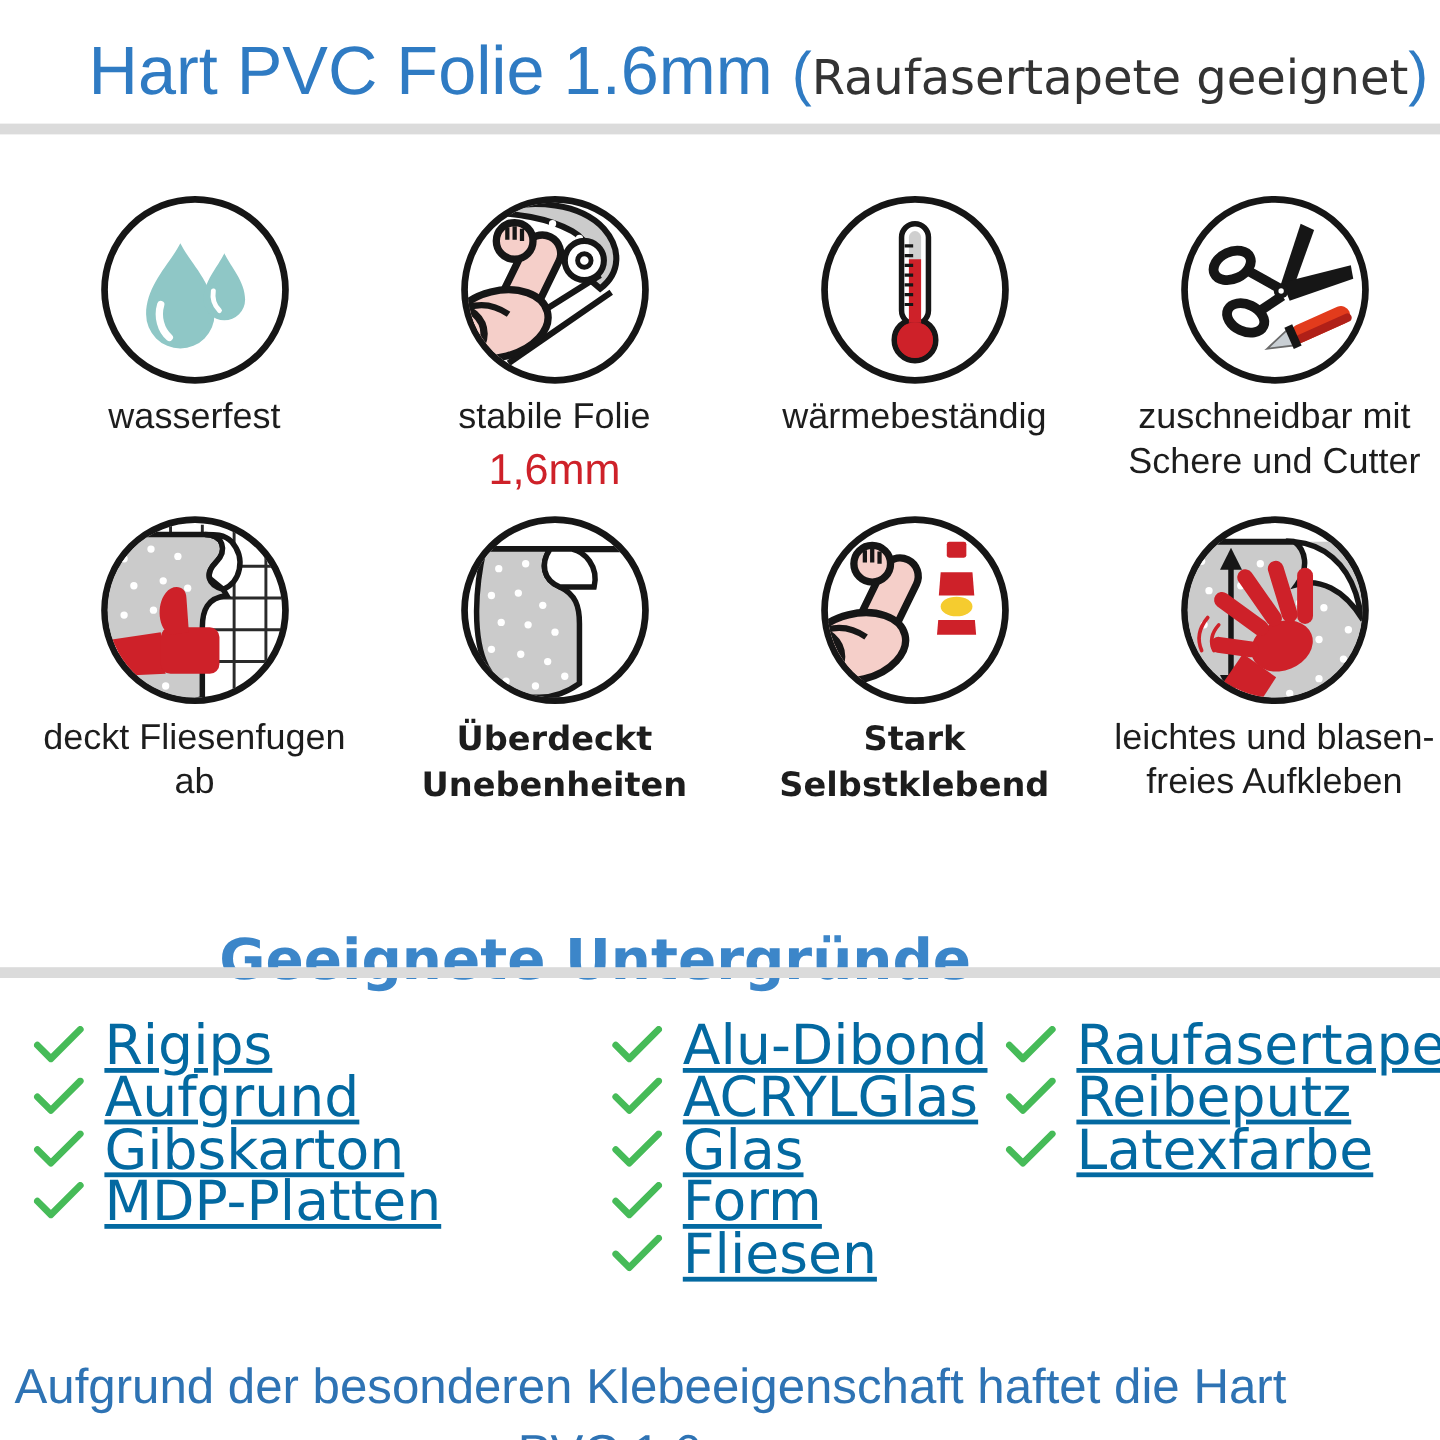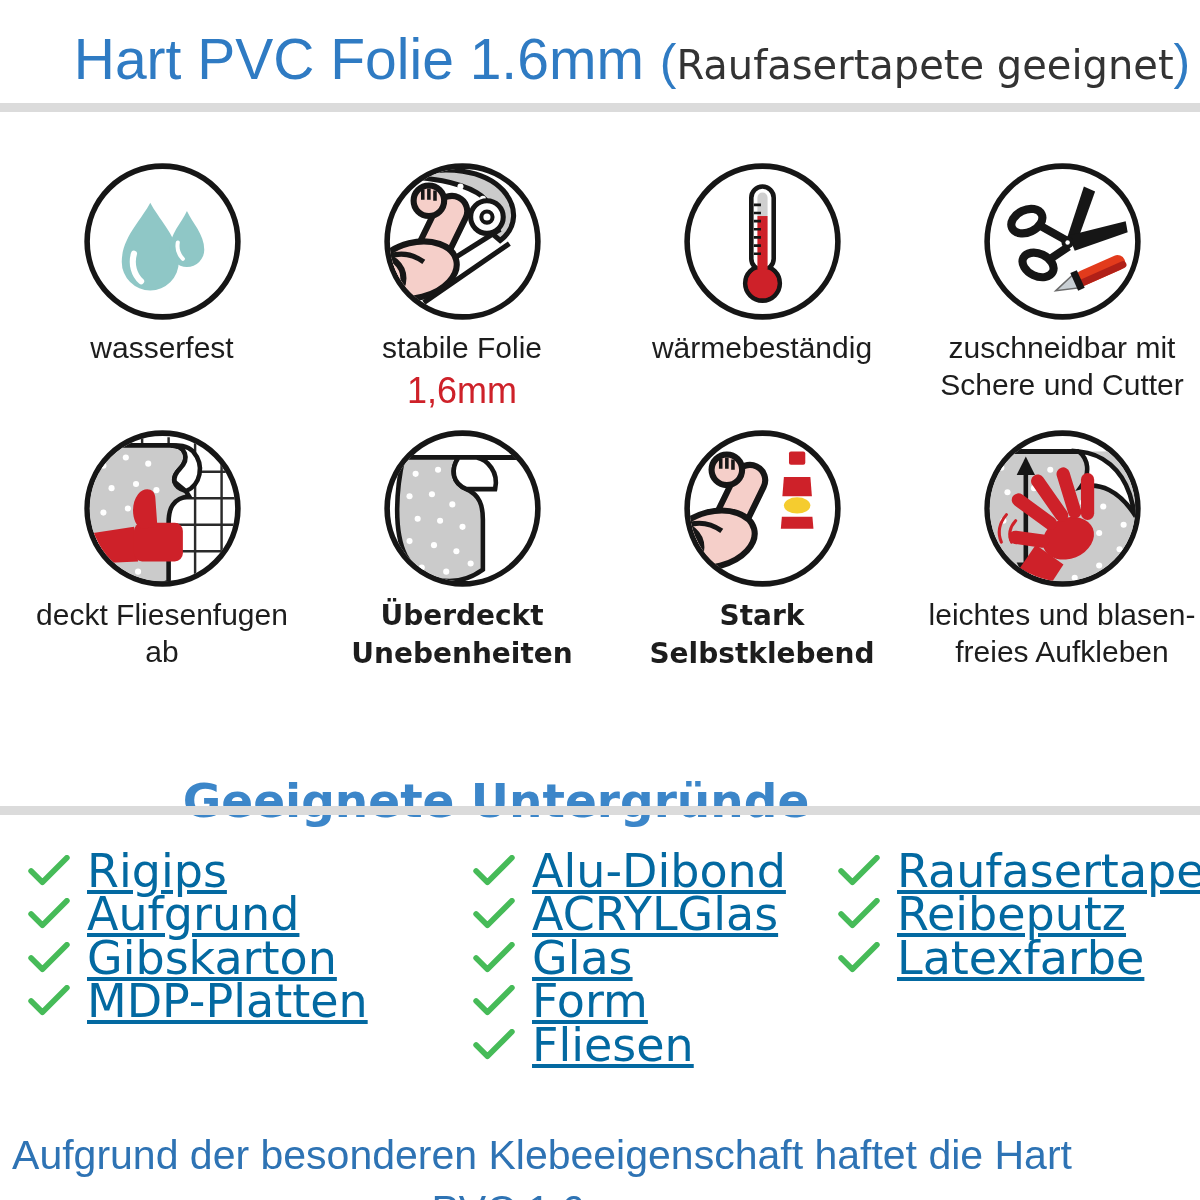--- a/index.html
+++ b/index.html
@@ -19,21 +19,21 @@
   .feature{width:300px;text-align:center;padding-left:24px;}
   .icon{width:163px;height:163px;display:block;margin:0 auto;}
   .caption{margin-top:7px;font-size:30px;line-height:1.22;color:#1d1d1d;white-space:pre-line;}
   .caption.bold{font-family:"DejaVu Sans",sans-serif;font-weight:700;font-size:28px;line-height:1.35;}
   .subcaption{margin-top:3px;font-size:36px;color:var(--accent-red,#CE2129);}
   
   .section-heading{position:absolute;top:734px;left:0;width:992px;text-align:center;
     font-family:"DejaVu Sans",sans-serif;font-size:47px;color:var(--heading-blue,#3C86C9);}
   
   .col{position:absolute;top:849px;}
-  .col1{left:28px;} .col2{left:473px;} .col3{left:838px;}
+  .col1{left:28px;} .col2{left:510px;} .col3{left:838px;}
   .check-item{display:flex;align-items:center;gap:17px;height:43.5px;
     font-family:"DejaVu Sans",sans-serif;font-size:46px;color:#0369a1;text-decoration:underline;}
   .check-item svg{width:42px;height:32px;flex:0 0 auto;}
   .chk{fill:none;stroke:var(--check-green,#46BB58);stroke-width:6;stroke-linecap:round;stroke-linejoin:round;}
   
   .footer{position:absolute;top:1100px;left:0;width:1084px;text-align:center;
     font-size:41px;line-height:1.33;color:var(--footer-blue,#2E73B4);white-space:pre-line;margin-top:28px;}
   
   .ring{fill:#fff;stroke:#161616;stroke-width:5.5;}
   .ink{stroke:#161616;fill:none;}

